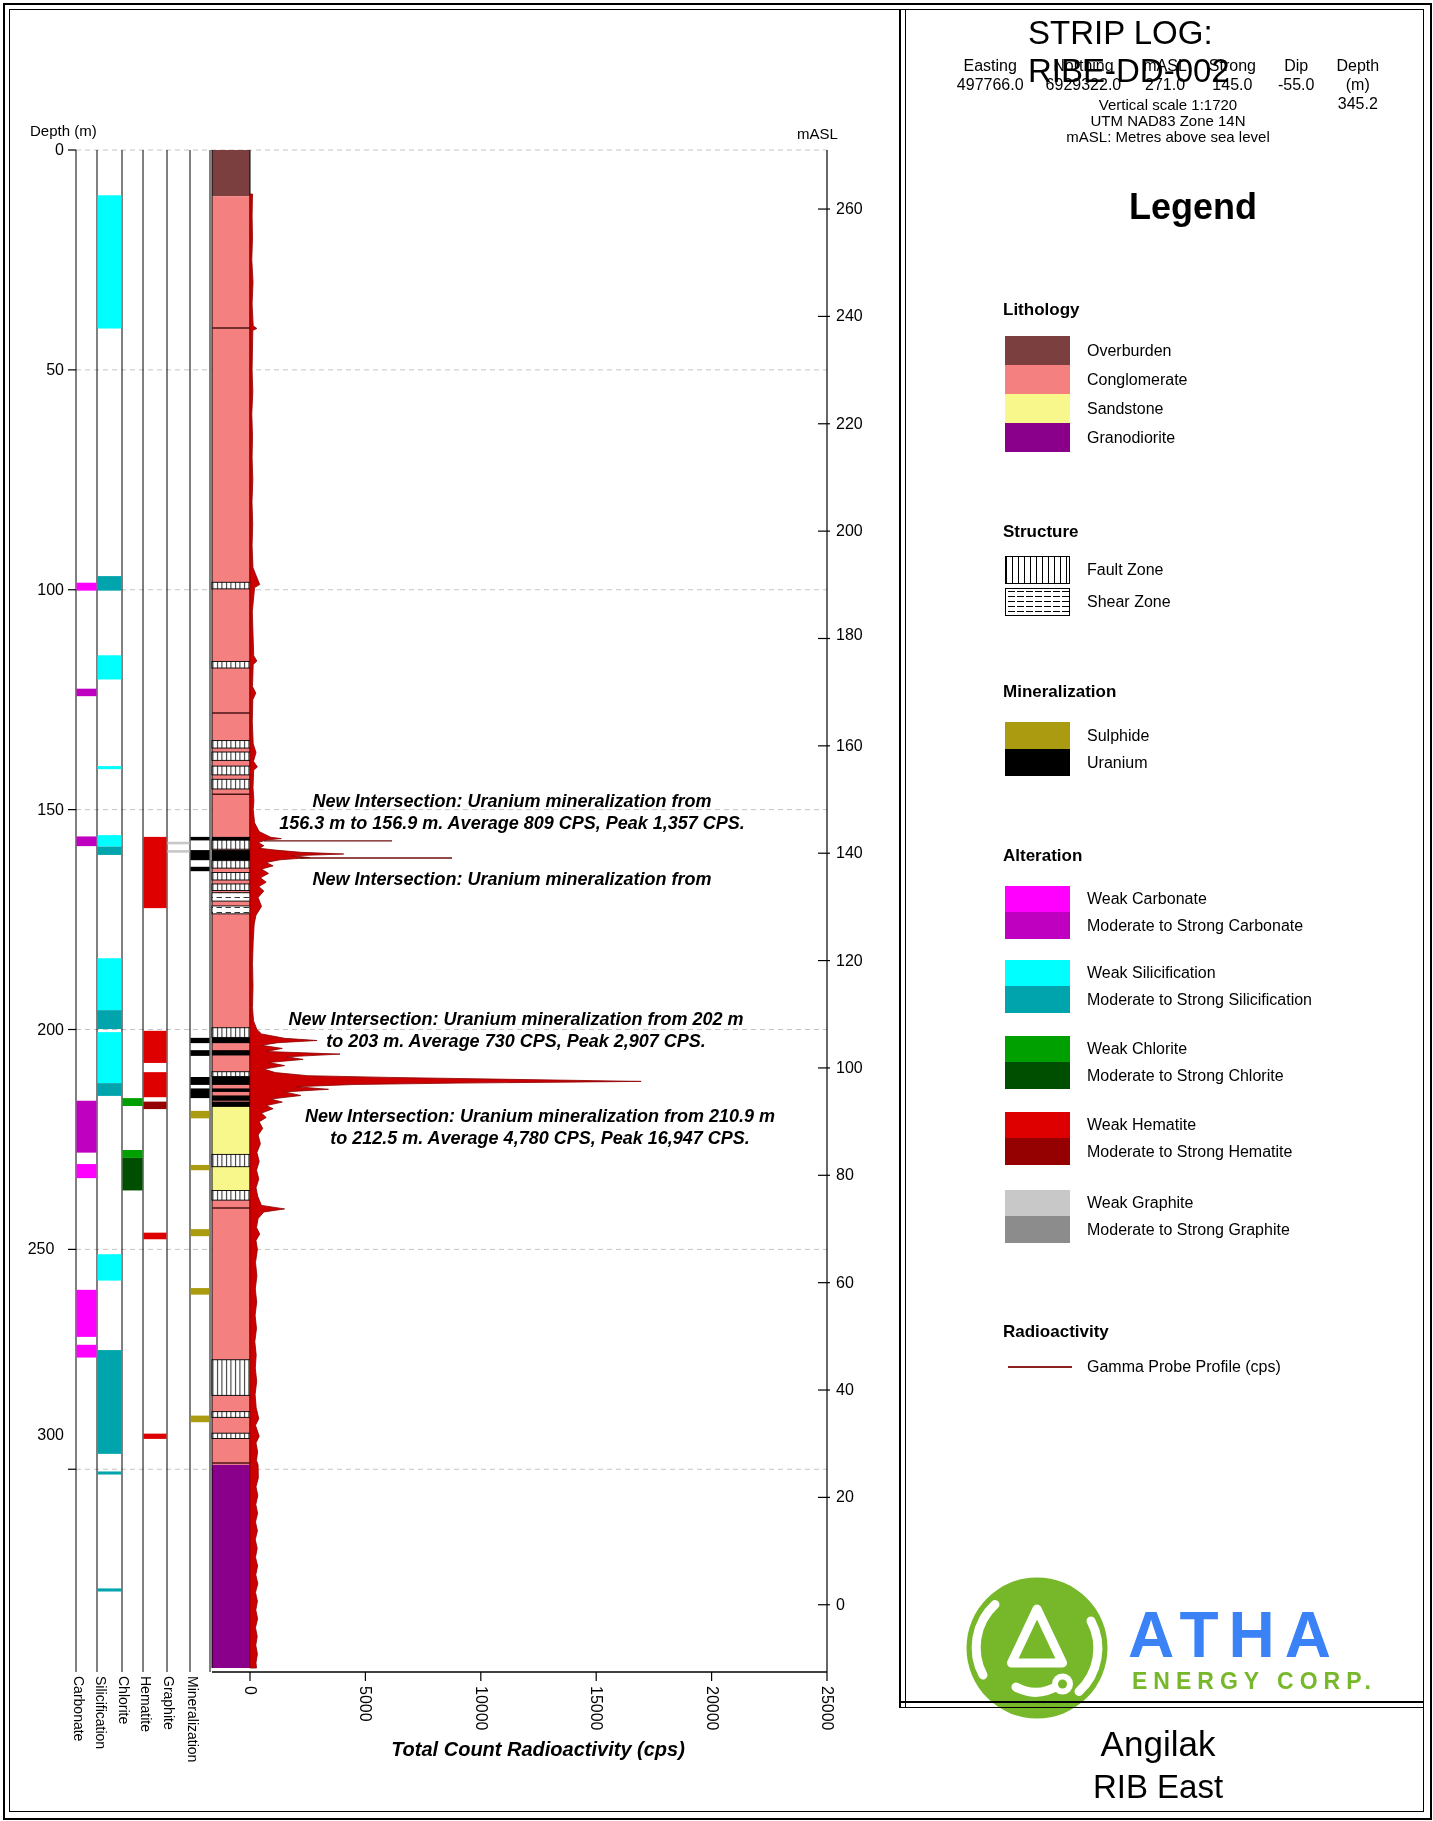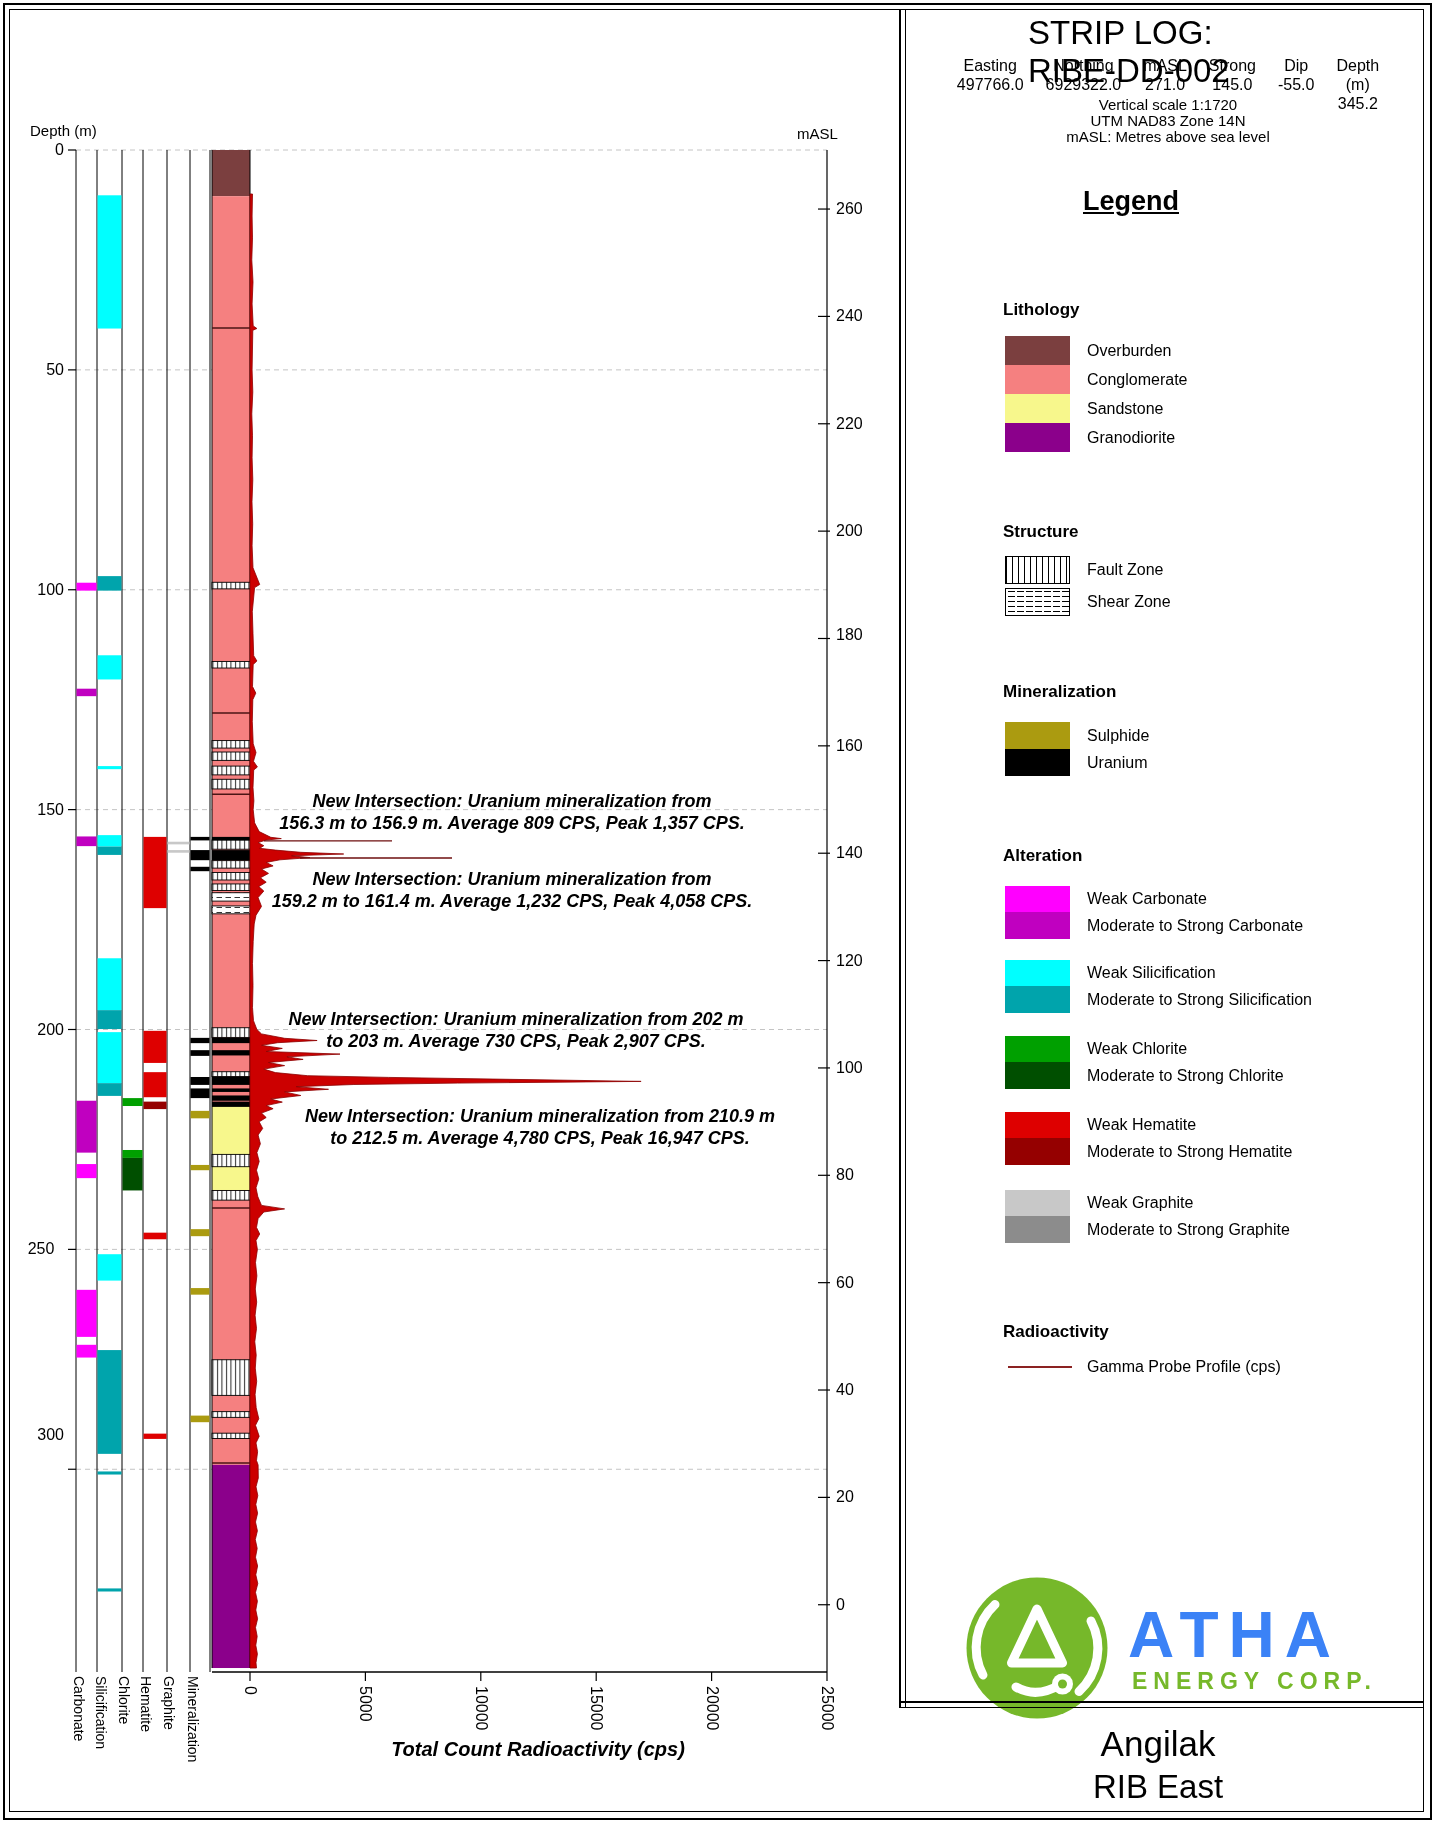--- a/index.html
+++ b/index.html
@@ -13,21 +13,21 @@
   .border-outer{position:absolute;left:3px;top:3px;width:1425px;height:1813px;border:2px solid #000;}
   .border-inner{position:absolute;left:9px;top:9px;width:1413px;height:1801px;border:1px solid #000;}
   .vline{position:absolute;background:#000;}
   .hline{position:absolute;background:#000;}
   .ann{position:absolute;transform:translateX(-50%);text-align:center;font-size:18px;
        font-weight:bold;font-style:italic;line-height:22px;white-space:nowrap;}
   .hdr-title{position:absolute;left:1163px;top:14px;transform:translateX(-50%);font-size:33px;}
   .hdr-fields{position:absolute;left:1168px;top:56px;transform:translateX(-50%);display:flex;gap:22px;text-align:center;font-size:16px;}
   .hdr-fields .fld div{line-height:19px;}
   .hdr-notes{position:absolute;left:1168px;top:97px;transform:translateX(-50%);text-align:center;font-size:15px;line-height:16px;}
-  .legend-title{position:absolute;left:1131px;top:186px;transform:translateX(-50%);font-size:27px;font-weight:bold;text-decoration:underline;}
+  .legend-title{position:absolute;left:1193px;top:186px;transform:translateX(-50%);font-size:36px;font-weight:bold;}
   .sec-hdr{position:absolute;left:1003px;font-size:17px;font-weight:bold;}
   .sw{position:absolute;left:1005px;width:65px;}
   .sw-lbl{position:absolute;left:1087px;font-size:16px;white-space:nowrap;transform:translateY(-50%);}
   .sw-fault{background:repeating-linear-gradient(90deg,#000 0 1px,#fff 1px 6px);border:1px solid #000;box-sizing:border-box;}
   .sw-shear{background-image:repeating-linear-gradient(90deg,#fff 0 2px,rgba(255,255,255,0) 2px 9px),
             repeating-linear-gradient(180deg,#fff 0 2px,#000 2px 3px,#fff 3px 5px);
             border:1px solid #000;box-sizing:border-box;background-color:#fff;}
   .radio-line{position:absolute;left:1008px;width:64px;height:0;border-top:2px solid #8b2222;}
   .footer-big{position:absolute;left:1158px;transform:translateX(-50%);font-size:35px;}
   .footer-small{position:absolute;left:1158px;transform:translateX(-50%);font-size:33px;}
@@ -229,21 +229,20 @@
       <div class="lbl tickl" style="left:836px;top:1273.6568603515625px">60</div>
       <div class="lbl tickl" style="left:836px;top:1381.0177001953125px">40</div>
       <div class="lbl tickl" style="left:836px;top:1488.3785400390625px">20</div>
       <div class="lbl tickl" style="left:836px;top:1595.7393798828125px">0</div>
       <div class="ann" style="left:512px;top:790px">
         <div style="">New Intersection: Uranium mineralization from</div>
         <div style="">156.3 m to 156.9 m. Average 809 CPS, Peak 1,357 CPS.</div>
       </div>
       <div class="ann" style="left:512px;top:868px">
         <div style="">New Intersection: Uranium mineralization from</div>
-        <div style="">159.2 m to 161.4 m. Average 1,232 CPS, Peak 4,058 CPS.</div>
       </div>
       <div class="ann" style="left:516px;top:1008px">
         <div style="">New Intersection: Uranium mineralization from 202 m</div>
         <div style="">to 203 m. Average 730 CPS, Peak 2,907 CPS.</div>
       </div>
       <div class="ann" style="left:540px;top:1105px">
         <div style="">New Intersection: Uranium mineralization from 210.9 m</div>
         <div style="">to 212.5 m. Average 4,780 CPS, Peak 16,947 CPS.</div>
       </div>
     </div>

